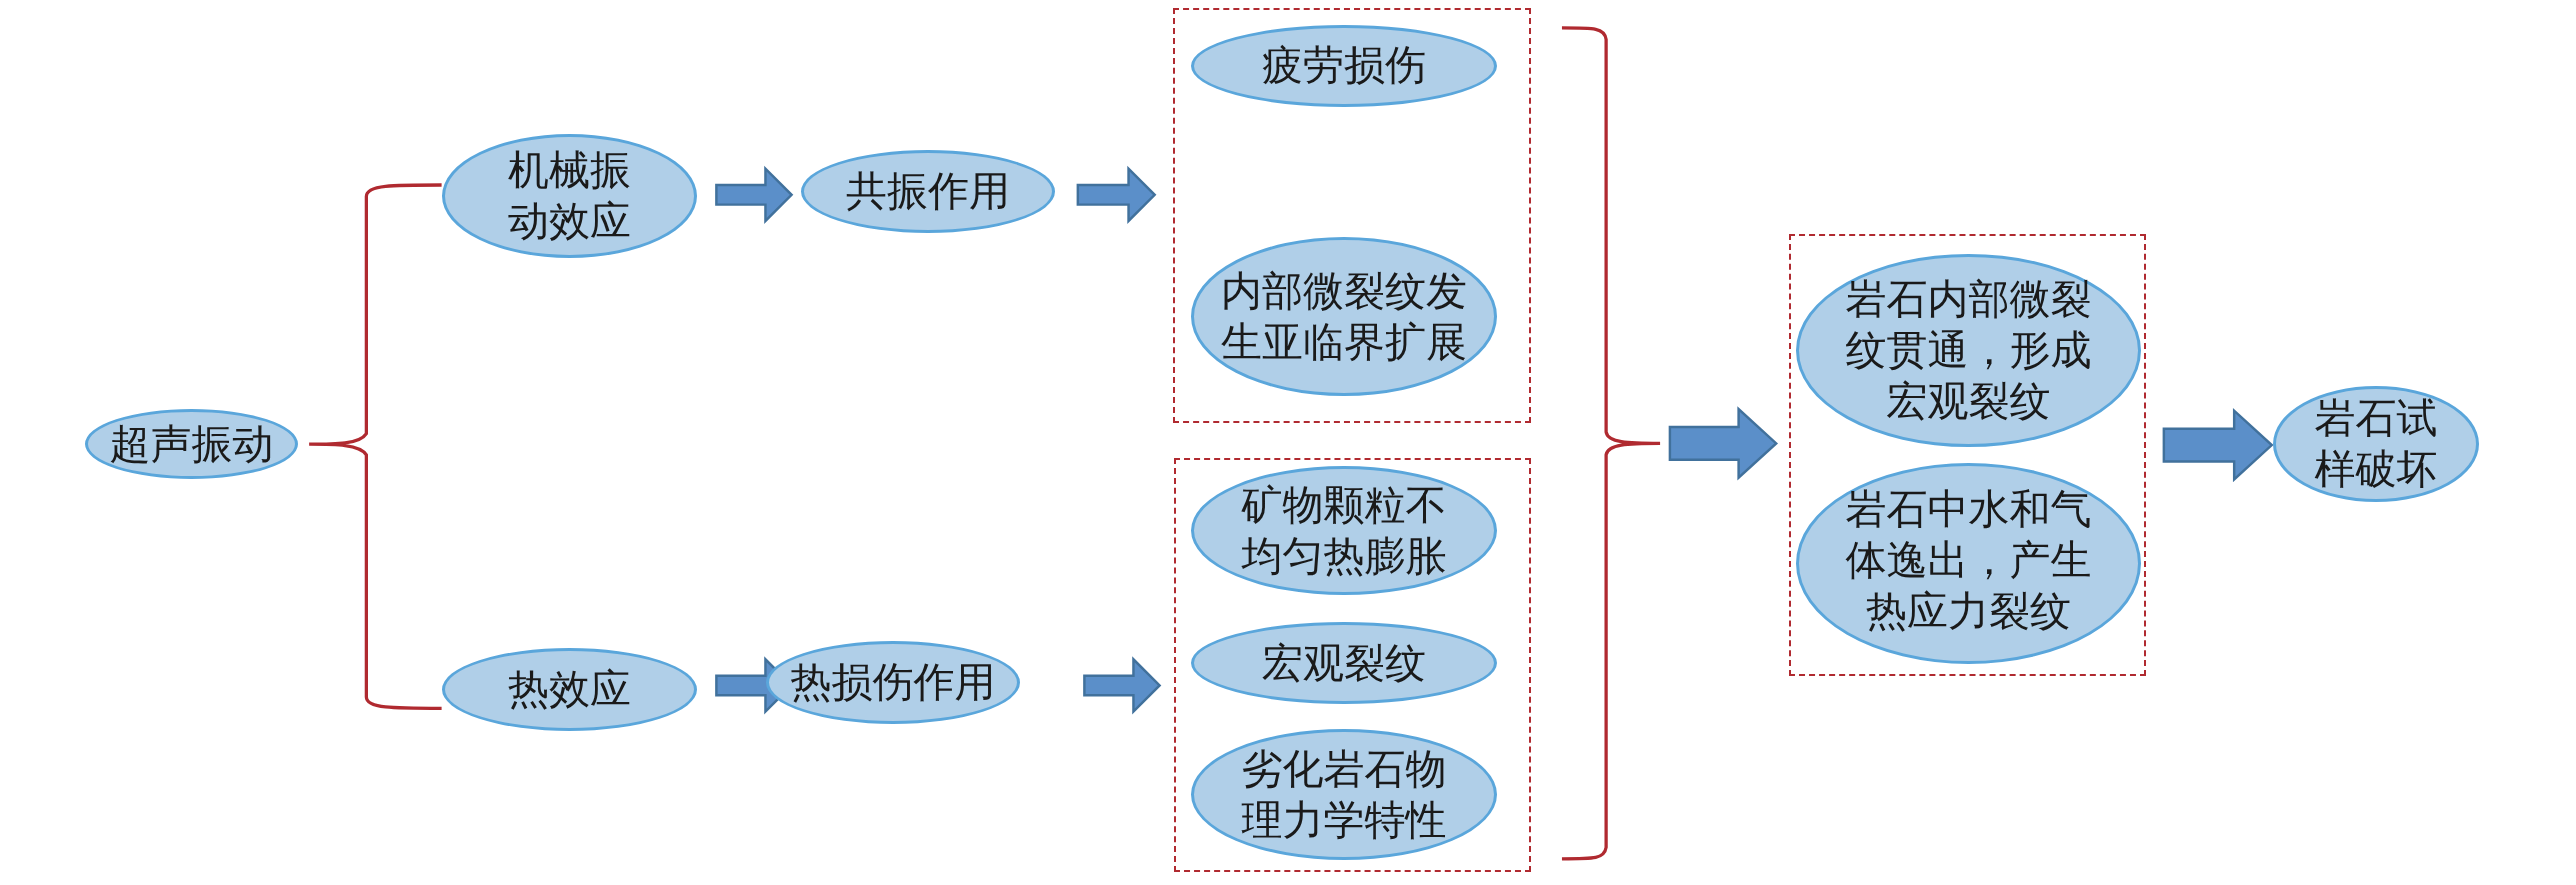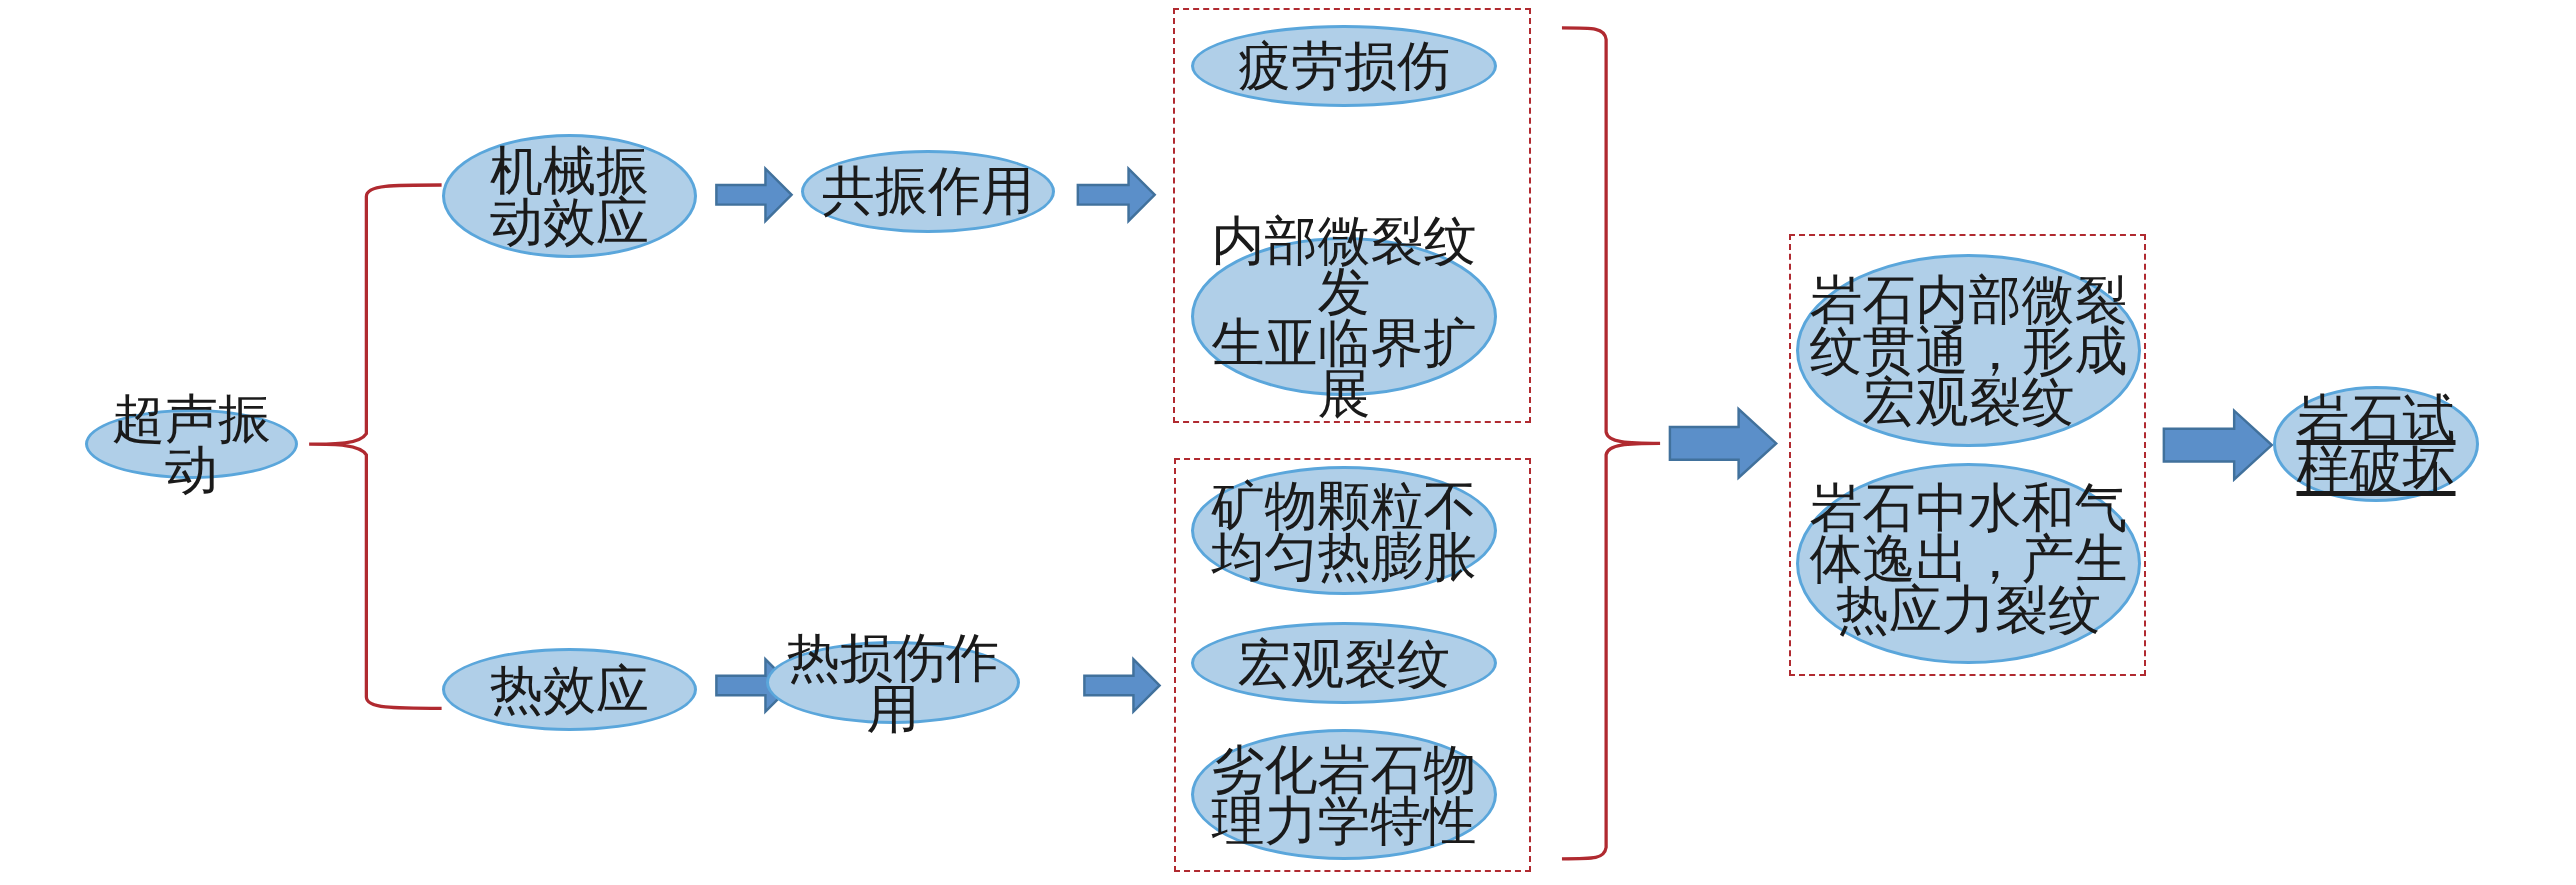--- a/index.html
+++ b/index.html
@@ -2,21 +2,21 @@
 <html style="font-size:13px"><head>
 <meta charset="utf-8">
 <style>
   html, body { margin: 0; padding: 0; background: #ffffff; }
   body { width: 2576px; height: 886px; position: relative; overflow: hidden;
          font-family: "DejaVu Serif", "Liberation Serif", serif; }
   svg.canvas { position: absolute; left: 0; top: 0; }
   .node { position: absolute; box-sizing: border-box; border-radius: 50%;
           background: #b0cfe8; border: 3.3px solid #5aa6db;
           display: flex; align-items: center; justify-content: center; text-align: center;
-          color: #1a1a1a; font-size: 53px; line-height: 51px; white-space: pre-line; }
+          color: #1a1a1a; font-size: 41px; line-height: 51px; white-space: pre-line; }
   .dash { position: absolute; box-sizing: border-box; border: 2.5px dashed #b02a30; }
 </style>
 </head>
 <body>
 
 <svg class="canvas" width="2576" height="886" viewBox="0 0 3150 1083">
 
   <path d="M 378 543 C 410 543, 440 543, 448 530 L 448 240 C 448 226, 480 226, 540 226
            M 378 543 C 410 543, 440 543, 448 556 L 448 852 C 448 866, 480 866, 540 866" fill="none" stroke="#b02a30" stroke-width="4"></path>
 
@@ -56,15 +56,15 @@
 <div class="node" style="left:1191px;top:729px;width:306px;height:131px;">劣化岩石物
 理力学特性</div>
 
 <div class="node" style="left:1796px;top:254px;width:345px;height:193px;">岩石内部微裂
 纹贯通，形成
 宏观裂纹</div>
 <div class="node" style="left:1796px;top:463px;width:345px;height:201px;font-family:Liberation Mono, monospace;">岩石中水和气
 体逸出，产生
 热应力裂纹</div>
 
-<div class="node" style="left:2273px;top:386px;width:206px;height:116px;text-decoration:underline;">岩石试
+<div class="node" style="left:2273px;top:386px;width:206px;height:116px;">岩石试
 样破坏</div>
 
 
 </body></html>

